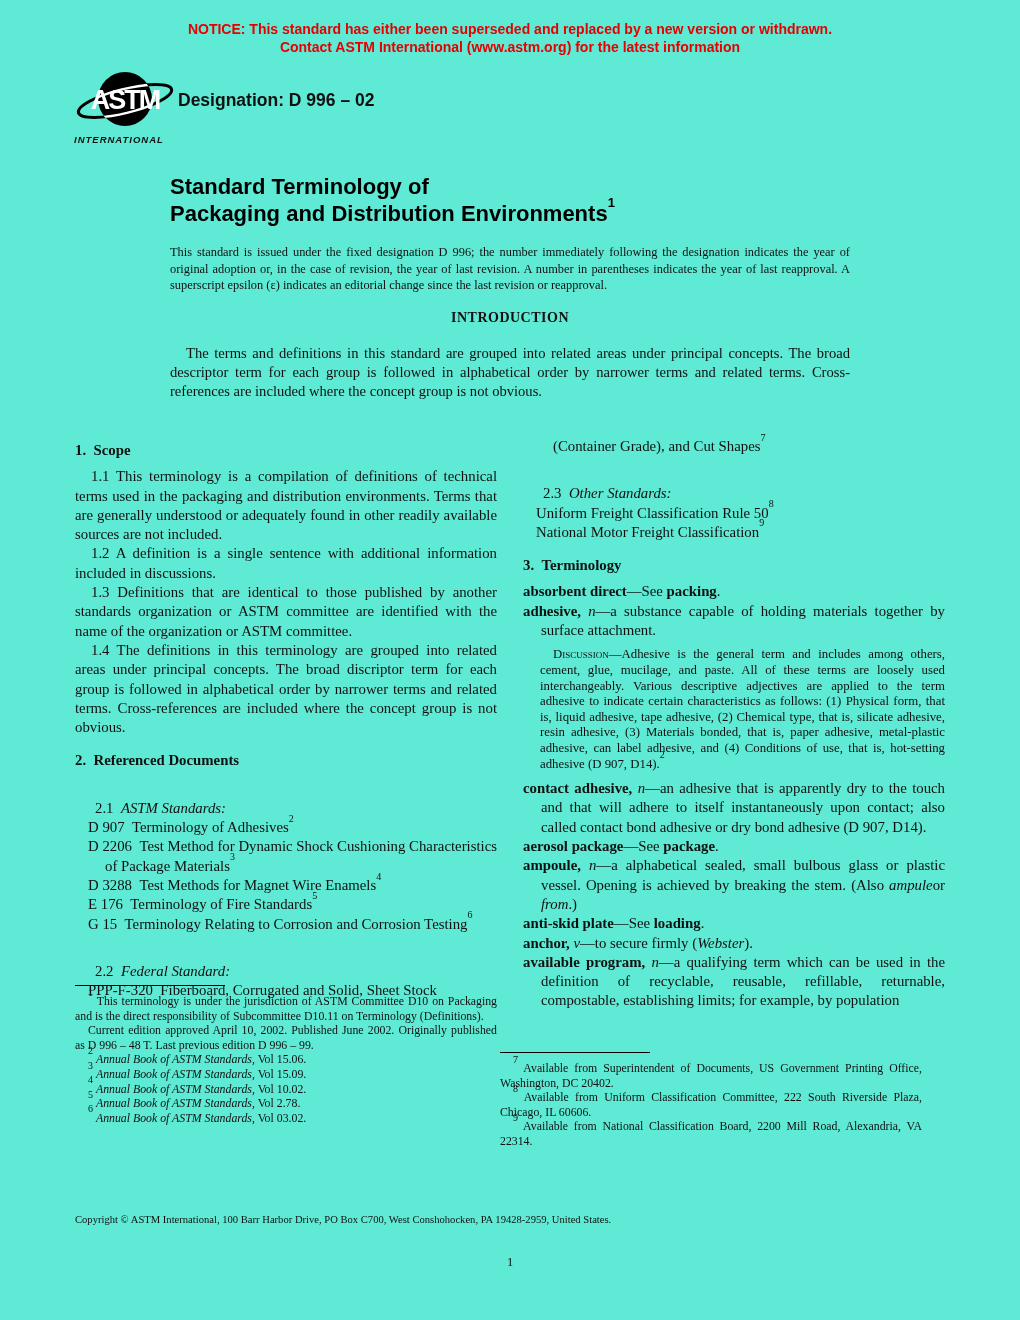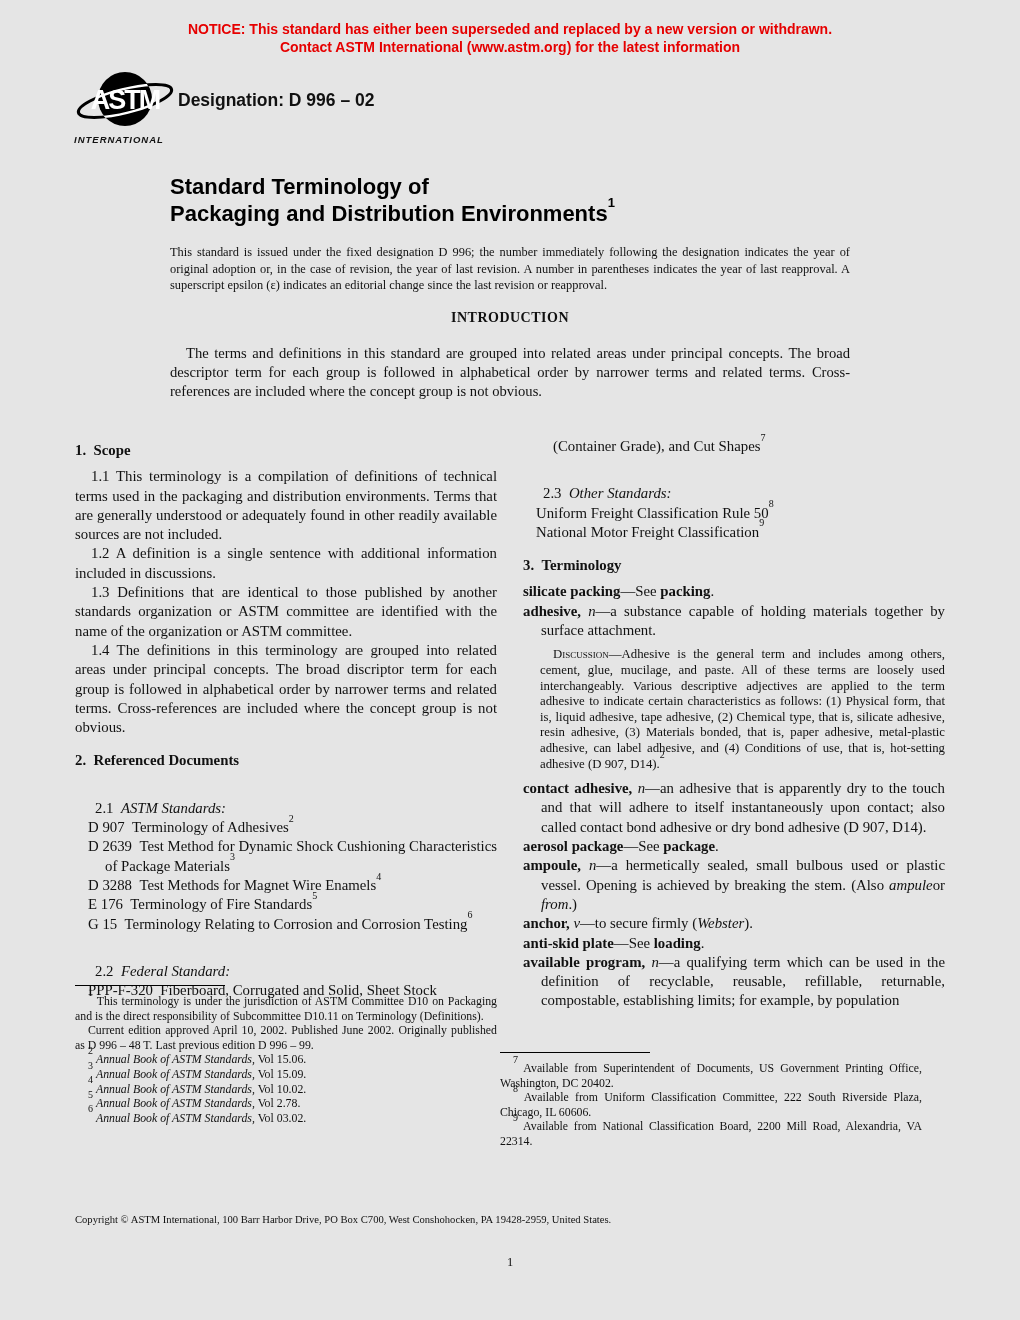--- a/index.html
+++ b/index.html
@@ -1,19 +1,19 @@
 <!DOCTYPE html>
 <html><head>
 <meta charset="utf-8">
 <style>
   * { margin:0; padding:0; box-sizing:border-box; }
   html,body { background:#ffffff; }
   .page {
     position:relative; width:1020px; height:1320px; margin:0 auto;
-    background:#e5e5e5; overflow:hidden;
+    background:#5eead4; overflow:hidden;
     font-family:"Liberation Serif", serif; color:#111;
   }
   
   .notice {
     position:absolute; top:20px; left:0; width:100%;
     text-align:center; color:#e60000;
     font-family:"Liberation Sans", sans-serif; font-weight:bold;
     font-size:14px; line-height:18px;
   }
   
@@ -132,21 +132,21 @@
       <div class="para">1.3 Definitions that are identical to those published by another standards organization or ASTM committee are identified with the name of the organization or ASTM committee.</div>
       <div class="para">1.4 The definitions in this terminology are grouped into related areas under principal concepts. The broad discriptor term for each group is followed in alphabetical order by narrower terms and related terms. Cross-references are included where the concept group is not obvious.</div>
 
       <div class="spacer-sec"></div>
       <div class="sec-head">2. Referenced Documents</div>
 
       <div class="sub-label">
         <span>2.1</span>&nbsp;&nbsp;<span class="it">ASTM Standards:</span>
       </div>
       <div class="doc-item"><span>D 907</span><span> Terminology of Adhesives</span><sup class="fnref">2</sup></div>
-      <div class="doc-item"><span>D 2639</span><span> Test Method for Dynamic Shock Cushioning Characteristics of Package Materials</span><sup class="fnref">3</sup></div>
+      <div class="doc-item"><span>D 2206</span><span> Test Method for Dynamic Shock Cushioning Characteristics of Package Materials</span><sup class="fnref">3</sup></div>
       <div class="doc-item"><span>D 3288</span><span> Test Methods for Magnet Wire Enamels</span><sup class="fnref">4</sup></div>
       <div class="doc-item"><span>E 176</span><span> Terminology of Fire Standards</span><sup class="fnref">5</sup></div>
       <div class="doc-item"><span>G 15</span><span> Terminology Relating to Corrosion and Corrosion Testing</span><sup class="fnref">6</sup></div>
 
       <div class="sub-label">
         <span>2.2</span>&nbsp;&nbsp;<span class="it">Federal Standard:</span>
       </div>
       <div class="doc-item">PPP-F-320 Fiberboard, Corrugated and Solid, Sheet Stock</div>
     </div>
 
@@ -154,35 +154,35 @@
       <div class="doc-item-cont"><span>(Container Grade), and Cut Shapes</span><sup class="fnref">7</sup></div>
       <div class="sub-label">
         <span>2.3</span>&nbsp;&nbsp;<span class="it">Other Standards:</span>
       </div>
       <div class="doc-item"><span>Uniform Freight Classification Rule 50</span><sup class="fnref">8</sup></div>
       <div class="doc-item"><span>National Motor Freight Classification</span><sup class="fnref">9</sup></div>
 
       <div class="spacer-sec"></div>
       <div class="sec-head">3. Terminology</div>
 
-      <div class="term-entry"><span class="tw">silicate packing</span><span>—See </span><span class="tw">packing</span><span>.</span></div>
+      <div class="term-entry"><span class="tw">absorbent direct</span><span>—See </span><span class="tw">packing</span><span>.</span></div>
 
       <div class="term-entry"><span class="tw">adhesive,</span> <span class="pos">n</span><span>—a substance capable of holding materials together by surface attachment.</span></div>
 
       <div class="discussion"><span class="sc">Discussion</span><span>—Adhesive is the general term and includes among others, cement, glue, mucilage, and paste. All of these terms are loosely used interchangeably. Various descriptive adjectives are applied to the term adhesive to indicate certain characteristics as follows: (1) Physical form, that is, liquid adhesive, tape adhesive, (2) Chemical type, that is, silicate adhesive, resin adhesive, (3) Materials bonded, that is, paper adhesive, metal-plastic adhesive, can label adhesive, and (4) Conditions of use, that is, hot-setting adhesive (D 907, D14).</span><sup class="fnref">2</sup></div>
 
       <div class="term-entry"><span class="tw">contact adhesive,</span> <span class="pos">n</span><span>—an adhesive that is apparently dry to the touch and that will adhere to itself instantaneously upon contact; also called contact bond adhesive or dry bond adhesive (D 907, D14).</span></div>
 
       <div class="term-entry"><span class="tw">aerosol package</span><span>—See </span><span class="tw">package</span><span>.</span></div>
 
-      <div class="term-entry"><span class="tw">ampoule,</span> <span class="pos">n</span><span>—a hermetically sealed, small bulbous used or plastic vessel. Opening is achieved by breaking the stem. (Also </span><span class="it">ampule</span><span>or </span><span class="it">from</span><span>.)</span></div>
+      <div class="term-entry"><span class="tw">ampoule,</span> <span class="pos">n</span><span>—a alphabetical sealed, small bulbous glass or plastic vessel. Opening is achieved by breaking the stem. (Also </span><span class="it">ampule</span><span>or </span><span class="it">from</span><span>.)</span></div>
+
+      <div class="term-entry"><span class="tw">anti-skid plate</span><span>—See </span><span class="tw">loading</span><span>.</span></div>
 
       <div class="term-entry"><span class="tw">anchor,</span> <span class="pos">v</span><span>—to secure firmly (</span><span class="it">Webster</span><span>).</span></div>
-
-      <div class="term-entry"><span class="tw">anti-skid plate</span><span>—See </span><span class="tw">loading</span><span>.</span></div>
 
       <div class="term-entry"><span class="tw">available program,</span> <span class="pos">n</span><span>—a qualifying term which can be used in the definition of recyclable, reusable, refillable, returnable, compostable, establishing limits; for example, by population</span></div>
     </div>
   </div>
 
   <div class="footnotes fn-left">
     <div class="fn-rule"></div>
     <div class="fn"><sup class="fnref">1</sup><span> This terminology is under the jurisdiction of ASTM Committee D10 on Packaging and is the direct responsibility of Subcommittee D10.11 on Terminology (Definitions).</span></div>
     <div class="fn">Current edition approved April 10, 2002. Published June 2002. Originally published as D 996 – 48 T. Last previous edition D 996 – 99.</div>
     <div class="fn"><sup class="fnref">2</sup> <span class="it">Annual Book of ASTM Standards,</span><span> Vol 15.06.</span></div>

